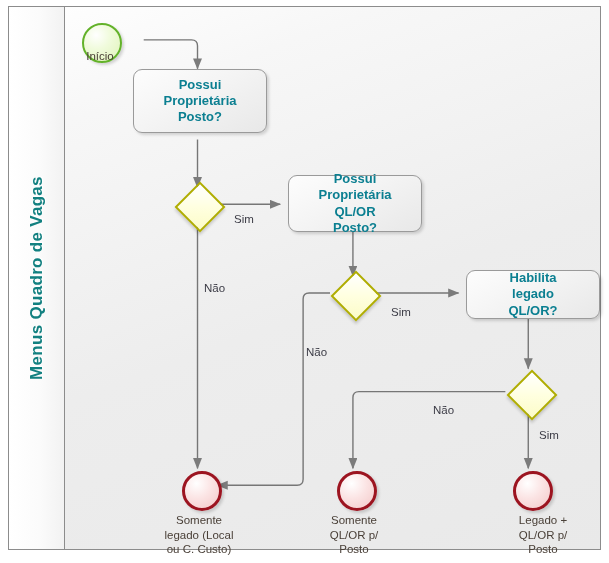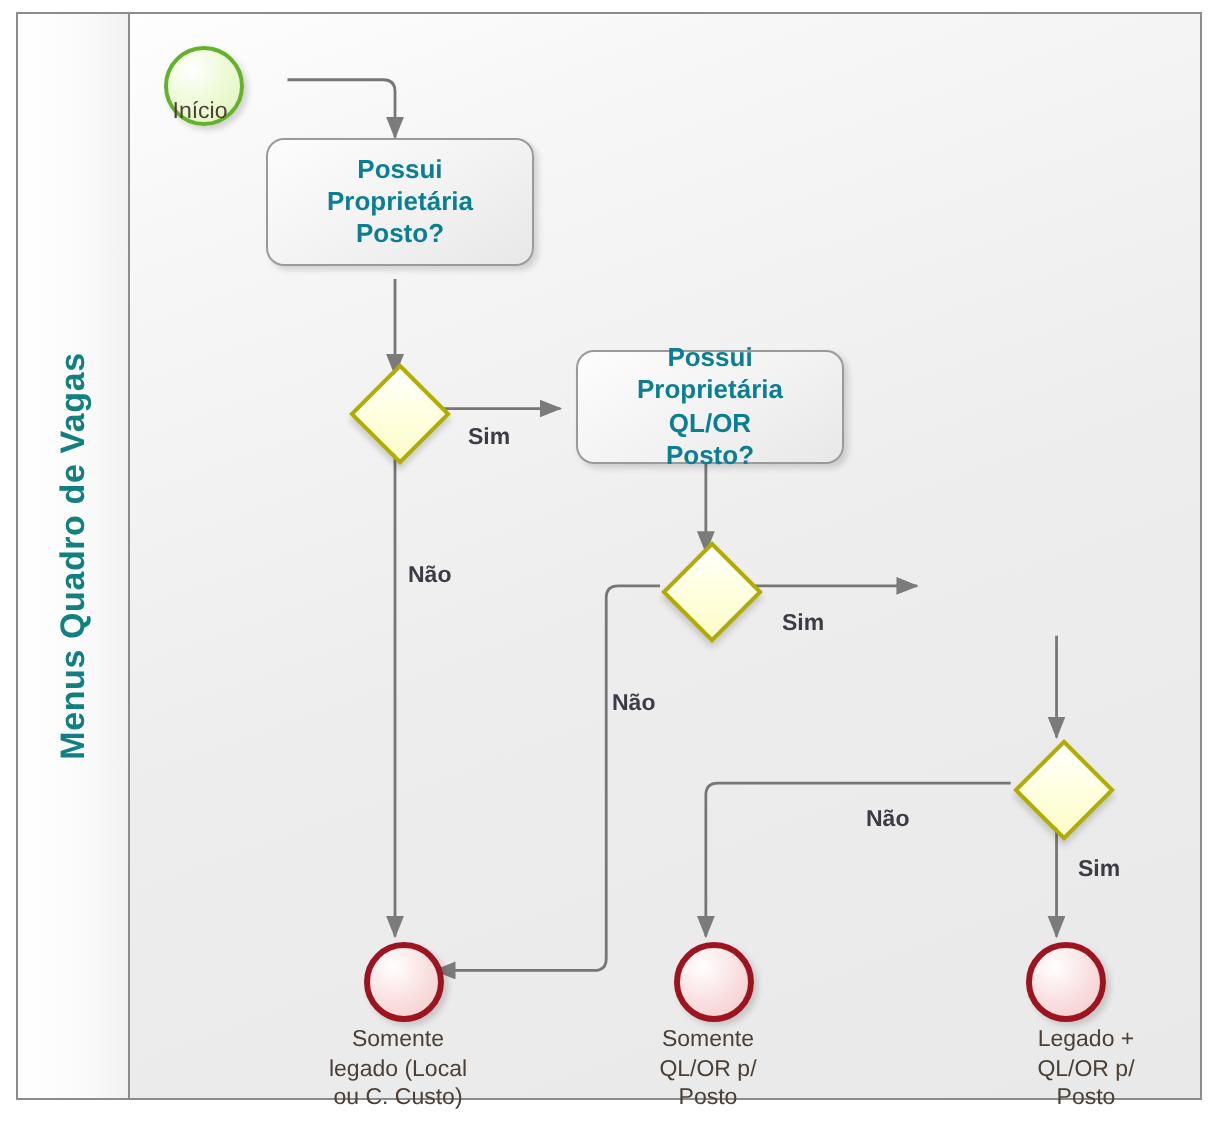--- a/index.html
+++ b/index.html
@@ -63,21 +63,21 @@
     background:radial-gradient(circle at 34% 28%,#ffffff 0%,#fbe4e4 45%,#f3c8c8 100%);
     box-shadow:2px 2px 3px rgba(0,0,0,.16);
   }
 
   .node-label{
     position:absolute;text-align:center;
     font-size:11.5px;color:#4a4038;line-height:1.28;
     white-space:pre-line;
   }
   .edge-label{
-    position:absolute;font-size:11.5px;color:#3c3c46;font-weight:bold;
+    position:absolute;font-size:11.5px;color:#3c3c46;
   }
 
   svg.links{position:absolute;left:0;top:0;width:100%;height:100%;overflow:visible;}
 </style>
 </head>
 <body>
 
 <div id="root">
 
   <div class="pool">
@@ -126,20 +126,24 @@
 Proprietária
 Posto?</span>
       </div>
 
       <div class="task" style="left:222px;top:168px;width:134px;height:57px;">
         <span style="white-space:pre-line;">Possui
 Proprietária
 QL/OR Posto?</span>
       </div>
 
+      <div class="task" style="left:400px;top:263px;width:134px;height:49px;">
+        <span style="white-space:pre-line;">Habilita legado
+QL/OR?</span>
+      </div>
 
       <div class="gateway" style="left:112px;top:178px;">
           <div class="dia"></div>
         </div>
       <div class="gateway" style="left:268px;top:267px;">
           <div class="dia"></div>
         </div>
       <div class="gateway" style="left:444px;top:366px;">
           <div class="dia"></div>
         </div>

